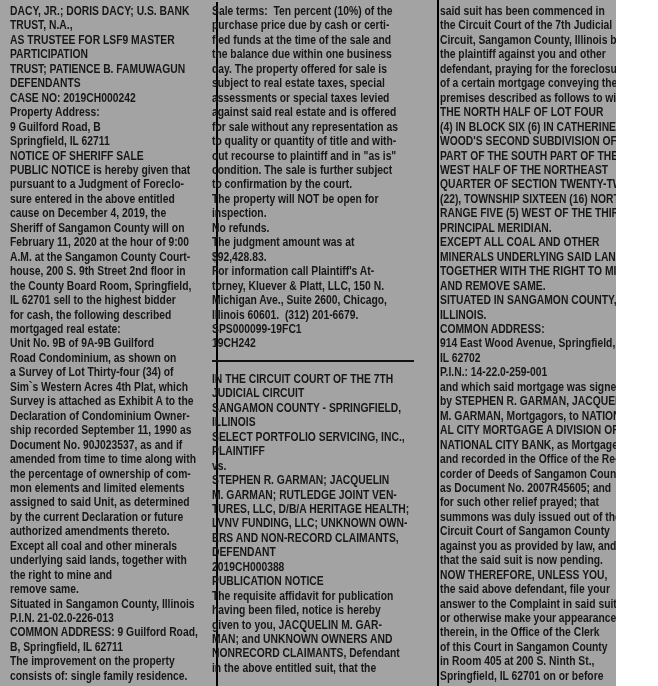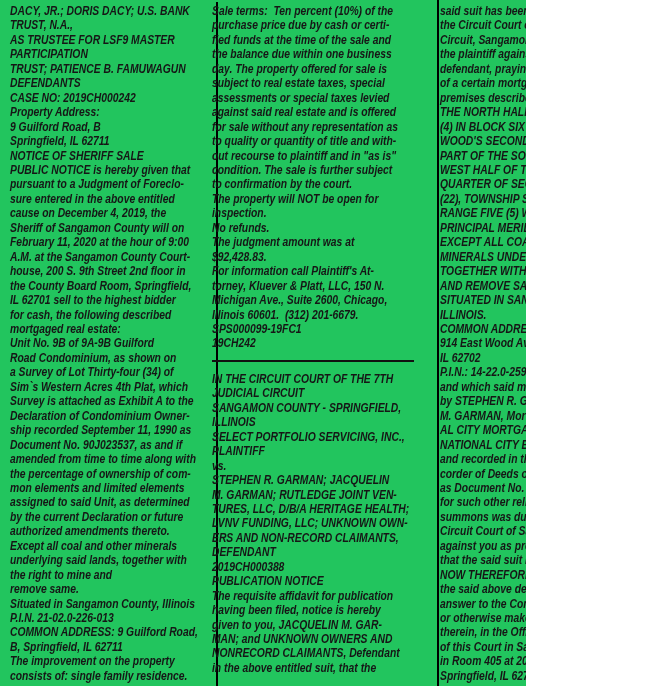--- a/index.html
+++ b/index.html
@@ -1,24 +1,23 @@
 <!DOCTYPE html>
 <html><head>
 <meta charset="utf-8">
 <style>
   html, body { margin: 0; padding: 0; background: #ffffff; }
   .page {
     position: relative;
-    width: 526px;
+    width: 616px;
     height: 686px;
-    background: #22c55e;
+    background: #a3a3a3;
     overflow: hidden;
     font-family: "Liberation Sans", sans-serif;
     color: #161616;
-    font-style: italic;
   }
   .col { position: absolute; top: 4px; }
   .col-1 { left: 10px;  width: 202px; }
   .col-2 { left: 212px; width: 202px; }
   .col-3 { left: 440px; width: 202px; }
   .coltext {
     font-size: 12.3px;
     line-height: 14.45px;
     font-weight: 700;
     white-space: pre-wrap;

